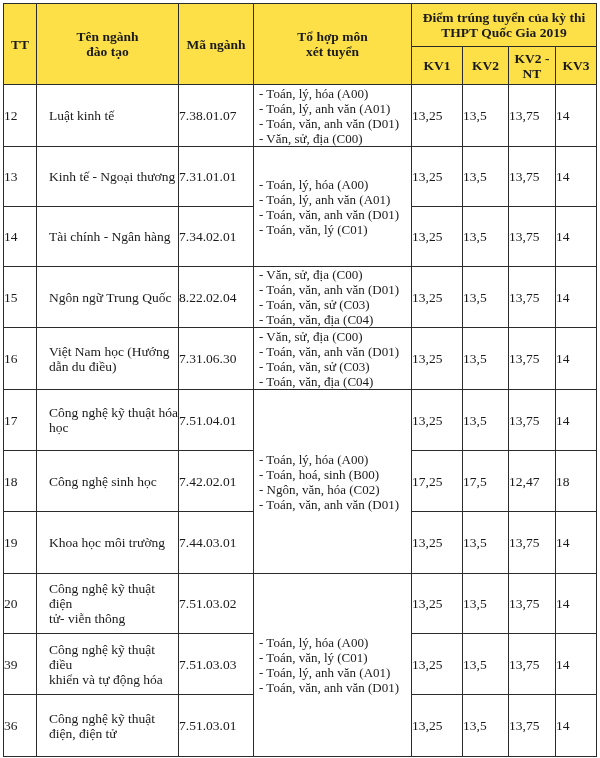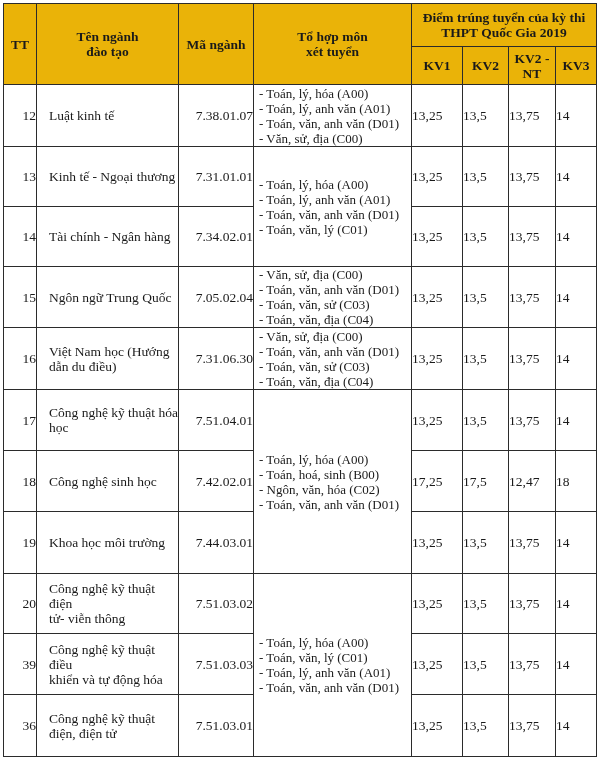--- a/index.html
+++ b/index.html
@@ -1,20 +1,20 @@
 <!DOCTYPE html>
 <html><head>
 <meta charset="utf-8">
 <style>
   html, body { margin:0; padding:0; background:#ffffff; }
   body { width:600px; height:758px; position:relative; overflow:hidden; font-family:"Liberation Serif", serif; color:#1a1a1a; }
   table { position:absolute; left:3px; top:3px; border-collapse:collapse; table-layout:fixed; width:593px; }
   td, th { border:1.3px solid #2b2b2b; padding:0; font-size:13.5px; line-height:15px; }
-  th { background:#eab308; font-weight:bold; color:#1a1a1a; text-align:center; vertical-align:middle; font-size:13.5px; }
-  td.c { text-align:right; vertical-align:middle; }
+  th { background:#fde047; font-weight:bold; color:#1a1a1a; text-align:center; vertical-align:middle; font-size:13.5px; }
+  td.c { text-align:left; vertical-align:middle; }
   td.name { text-align:left; padding-left:12px; vertical-align:middle; }
   td.combo { text-align:left; padding-left:5px; vertical-align:middle; font-size:13px; line-height:15px; }
   td.num { text-align:left; vertical-align:middle; }
   .combo-line { display:block; white-space:nowrap; }
 </style>
 </head>
 <body>
 
 <table>
   <colgroup>
@@ -102,21 +102,21 @@
       <td class="num">13,5</td>
       <td class="num">13,75</td>
       <td class="num">14</td>
     </tr>
 
     <tr style="height:60px">
       <td class="c">15</td>
       <td class="name">
           <div>Ngôn ngữ Trung Quốc</div>
         </td>
-      <td class="c">7.05.02.04</td>
+      <td class="c">8.22.02.04</td>
       <td class="combo">
         <span class="combo-line">- Văn, sử, địa (C00)</span>
           <span class="combo-line">- Toán, văn, anh văn (D01)</span>
           <span class="combo-line">- Toán, văn, sử (C03)</span>
           <span class="combo-line">- Toán, văn, địa (C04)</span>
       </td>
       <td class="num">13,25</td>
       <td class="num">13,5</td>
       <td class="num">13,75</td>
       <td class="num">14</td>

